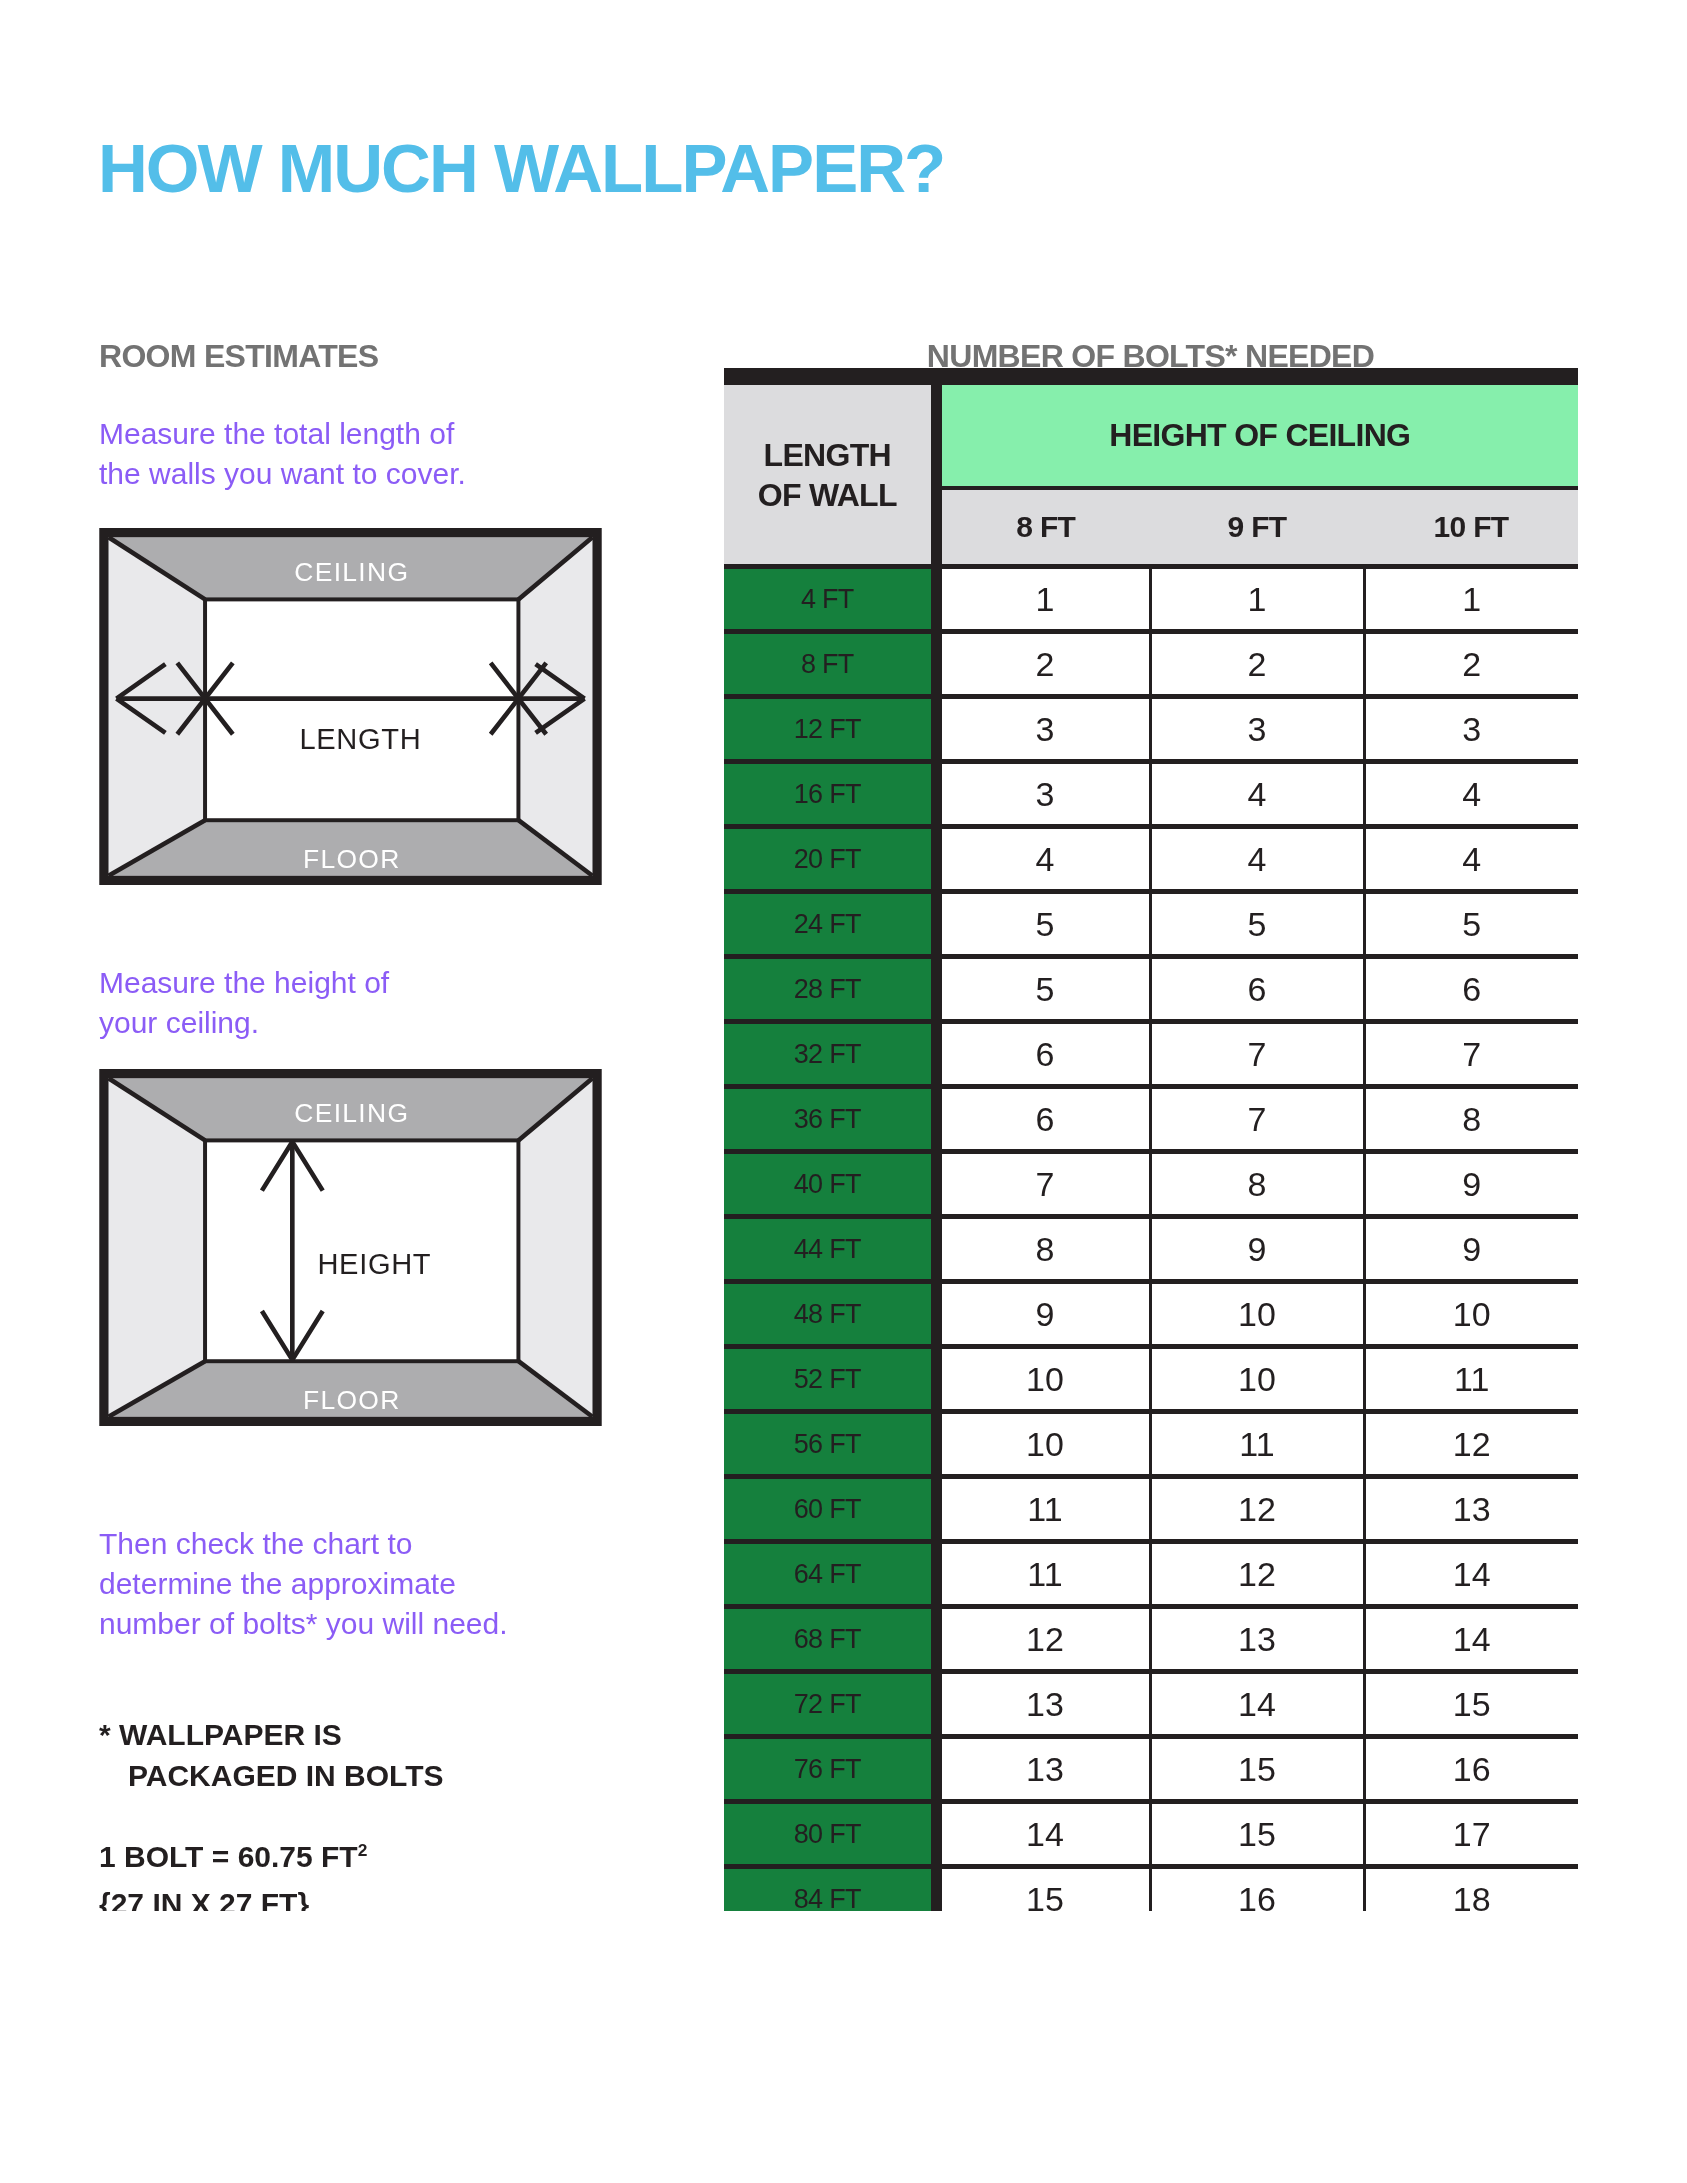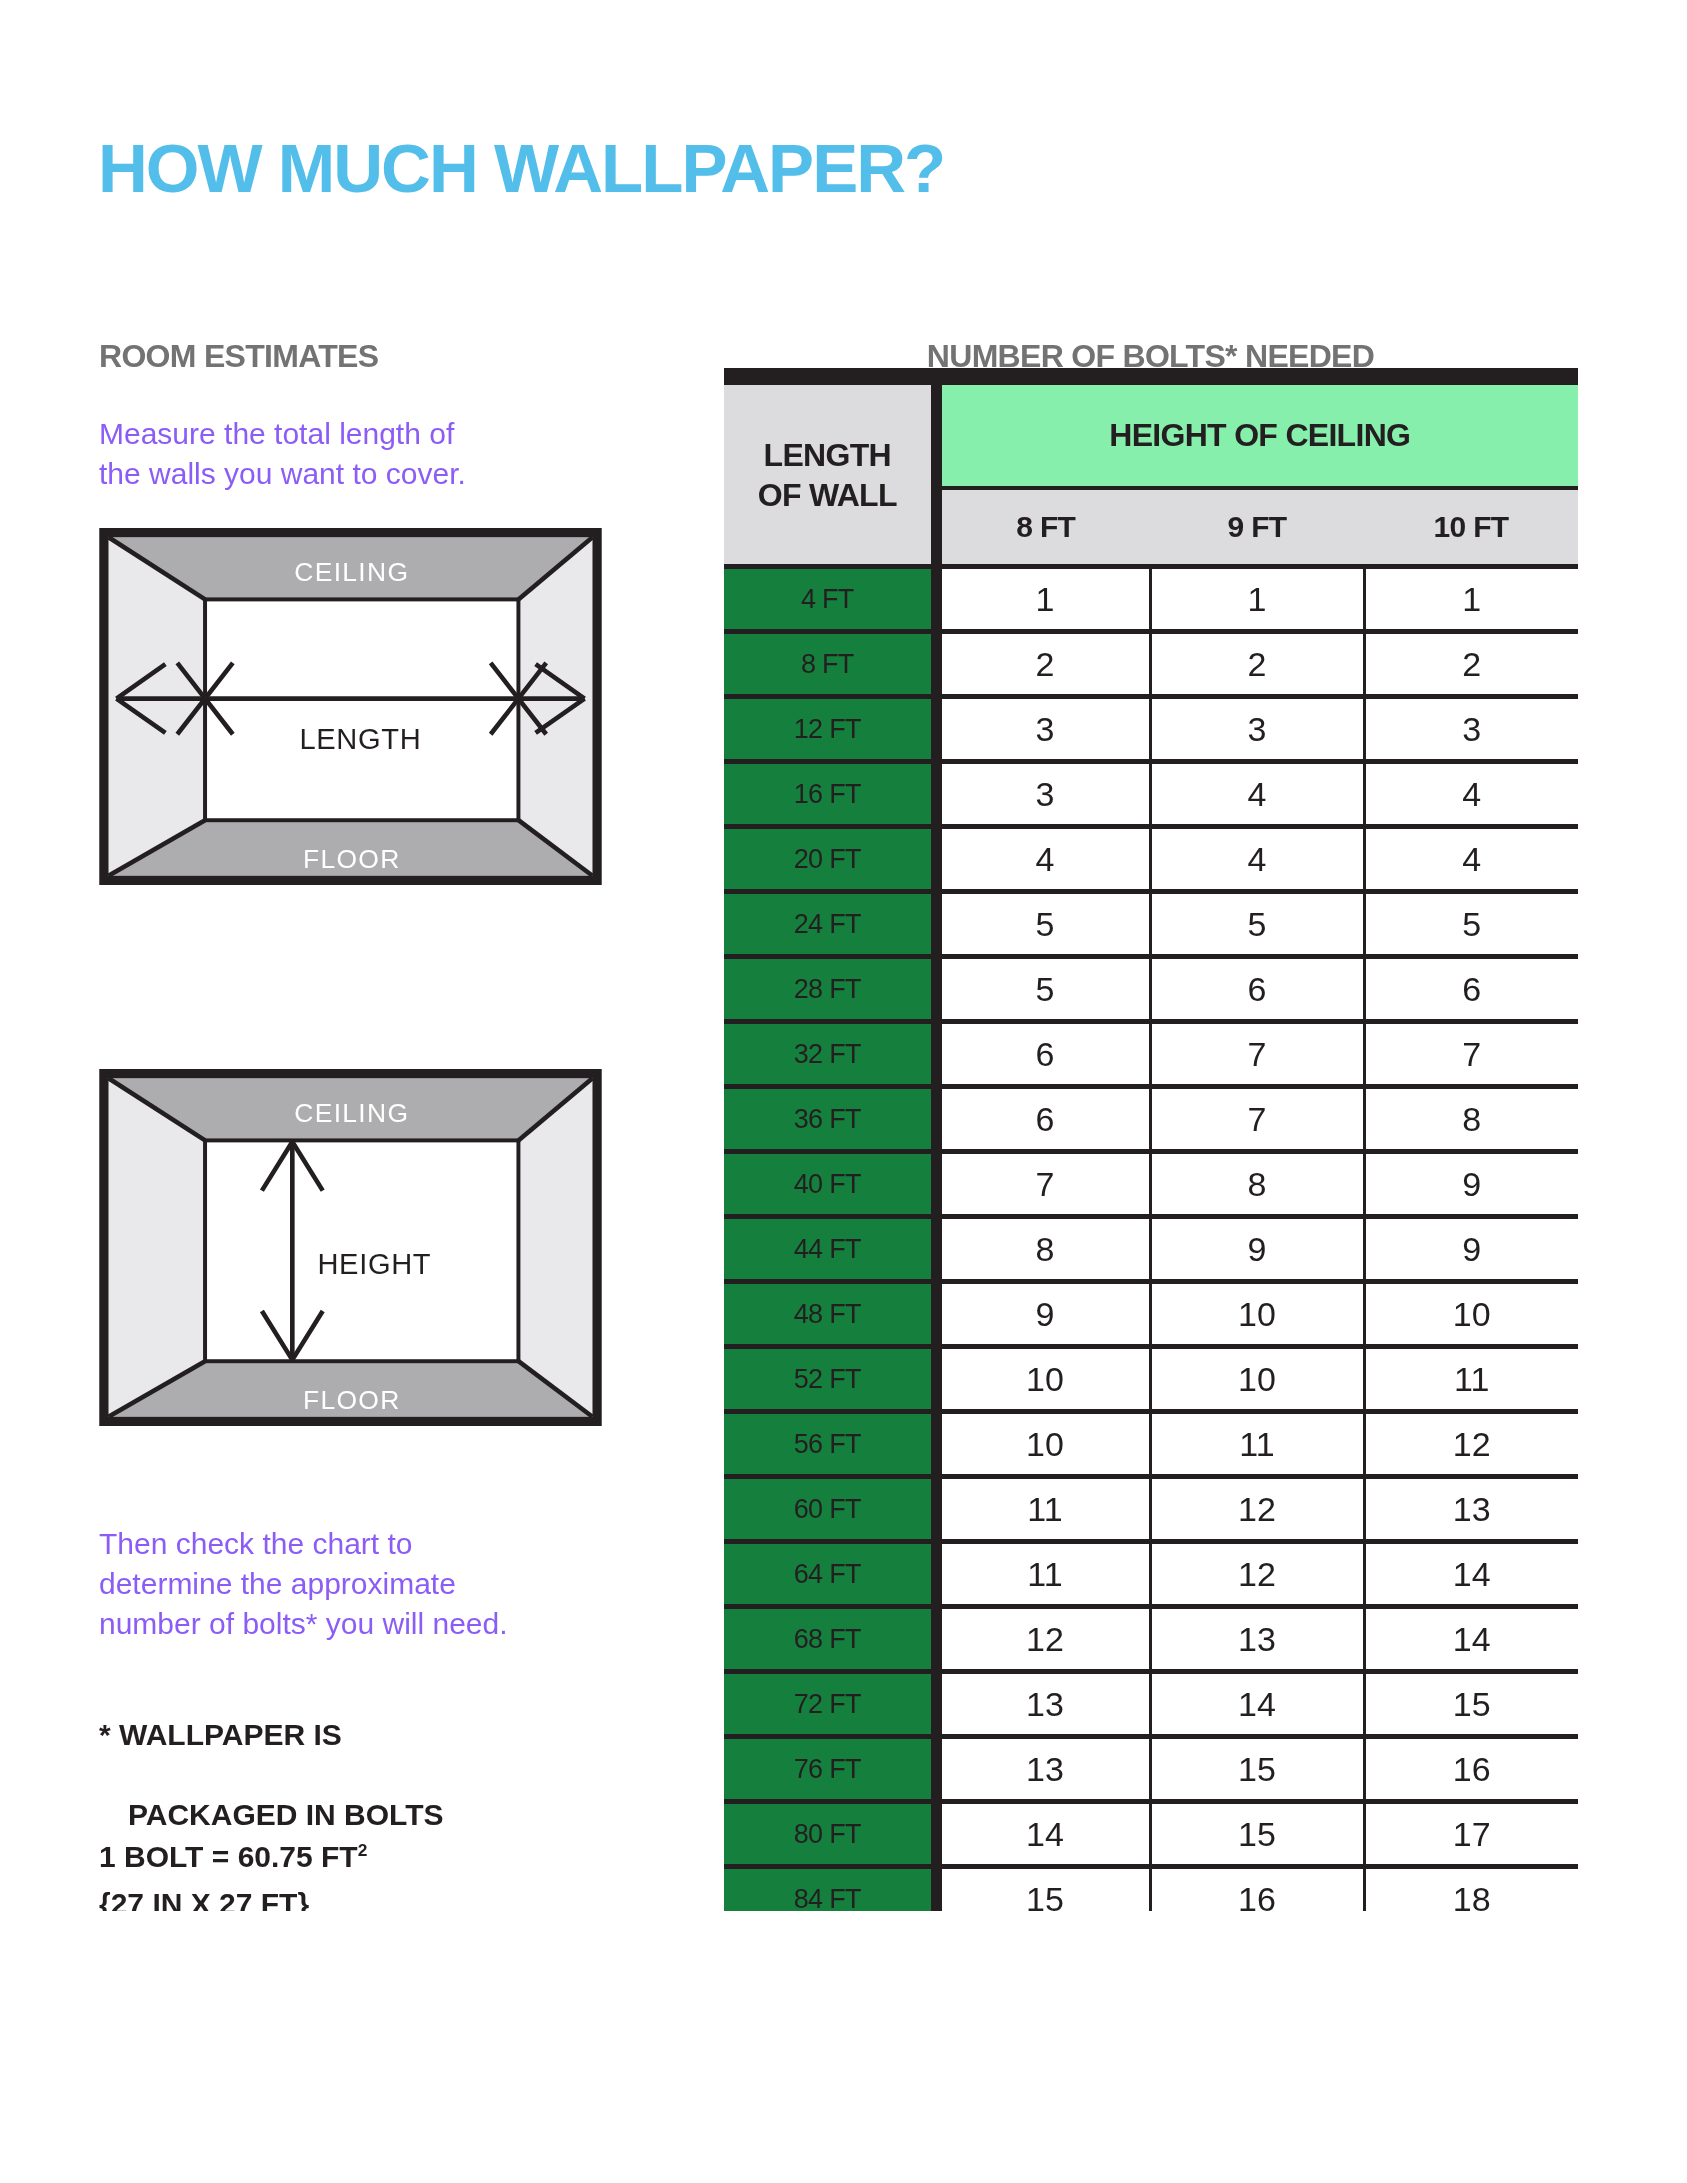--- a/index.html
+++ b/index.html
@@ -15,21 +15,21 @@
   .step{position:absolute;left:99px;font-size:30px;line-height:1.33;white-space:pre-line;color:#8b5cf6;}
   .step1{top:384px;}
   .step2{top:933px;}
   .step3{top:1494px;}
 
   .diagram{position:absolute;left:99px;width:503px;height:357px;}
   .diagram1{top:528px;}
   .diagram2{top:1069px;}
 
   .footnote{position:absolute;left:99px;top:1715px;font-size:30px;font-weight:bold;line-height:1.35;}
-  .footnote .indent{padding-left:29px;margin-top:39px;}
+  .footnote .indent{padding-left:29px;}
 
   .bolt-spec{position:absolute;left:99px;top:1834px;font-size:30px;font-weight:bold;line-height:1.55;}
   .bolt-spec sup{font-size:58%;vertical-align:super;}
 
   .table-wrap{position:absolute;left:724px;top:368px;width:853px;}
   table{border-collapse:collapse;width:100%;table-layout:fixed;
         border-top:17px solid #231F20;border-bottom:8.6px solid #231F20;}
   th,td{padding:0;text-align:center;vertical-align:middle;}
   .len-h{background:#DCDCDE;border-right:11.2px solid #231F20;border-bottom:5.3px solid #231F20;
          font-size:32px;font-weight:bold;letter-spacing:-0.7px;line-height:1.25;white-space:pre-line;}
@@ -74,20 +74,22 @@
     <g stroke="#231F20" stroke-width="7" fill="none">
       <line x1="26" y1="258" x2="734" y2="258"></line>
       <path d="M26,258 L100,206 M26,258 L100,310"></path>
       <path d="M734,258 L660,206 M734,258 L660,310"></path>
       <path d="M118,204 L202,312 M202,204 L118,312"></path>
       <path d="M592,204 L676,312 M676,204 L592,312"></path>
     </g>
     <text class="dia-label" x="395" y="334" text-anchor="middle" font-size="44" letter-spacing="1" fill="#231F20">LENGTH</text>
   </svg>
 
+  <p class="step step2">Measure the height of
+your ceiling.</p>
 
   <svg class="diagram diagram2" viewBox="0 0 760 540">
     <rect x="7" y="7" width="746" height="526" fill="#ffffff" stroke="none"></rect>
     <polygon points="14,14 746,14 634,108 160,108" fill="#ADADAF"></polygon>
     <polygon points="14,526 746,526 634,442 160,442" fill="#ADADAF"></polygon>
     <polygon points="14,14 160,108 160,442 14,526" fill="#E9E9EB"></polygon>
     <polygon points="746,14 634,108 634,442 746,526" fill="#E9E9EB"></polygon>
     <line x1="14" y1="14" x2="160" y2="108" stroke="#231F20" stroke-width="7"></line>
     <line x1="746" y1="14" x2="634" y2="108" stroke="#231F20" stroke-width="7"></line>
     <line x1="14" y1="526" x2="160" y2="442" stroke="#231F20" stroke-width="7"></line>

